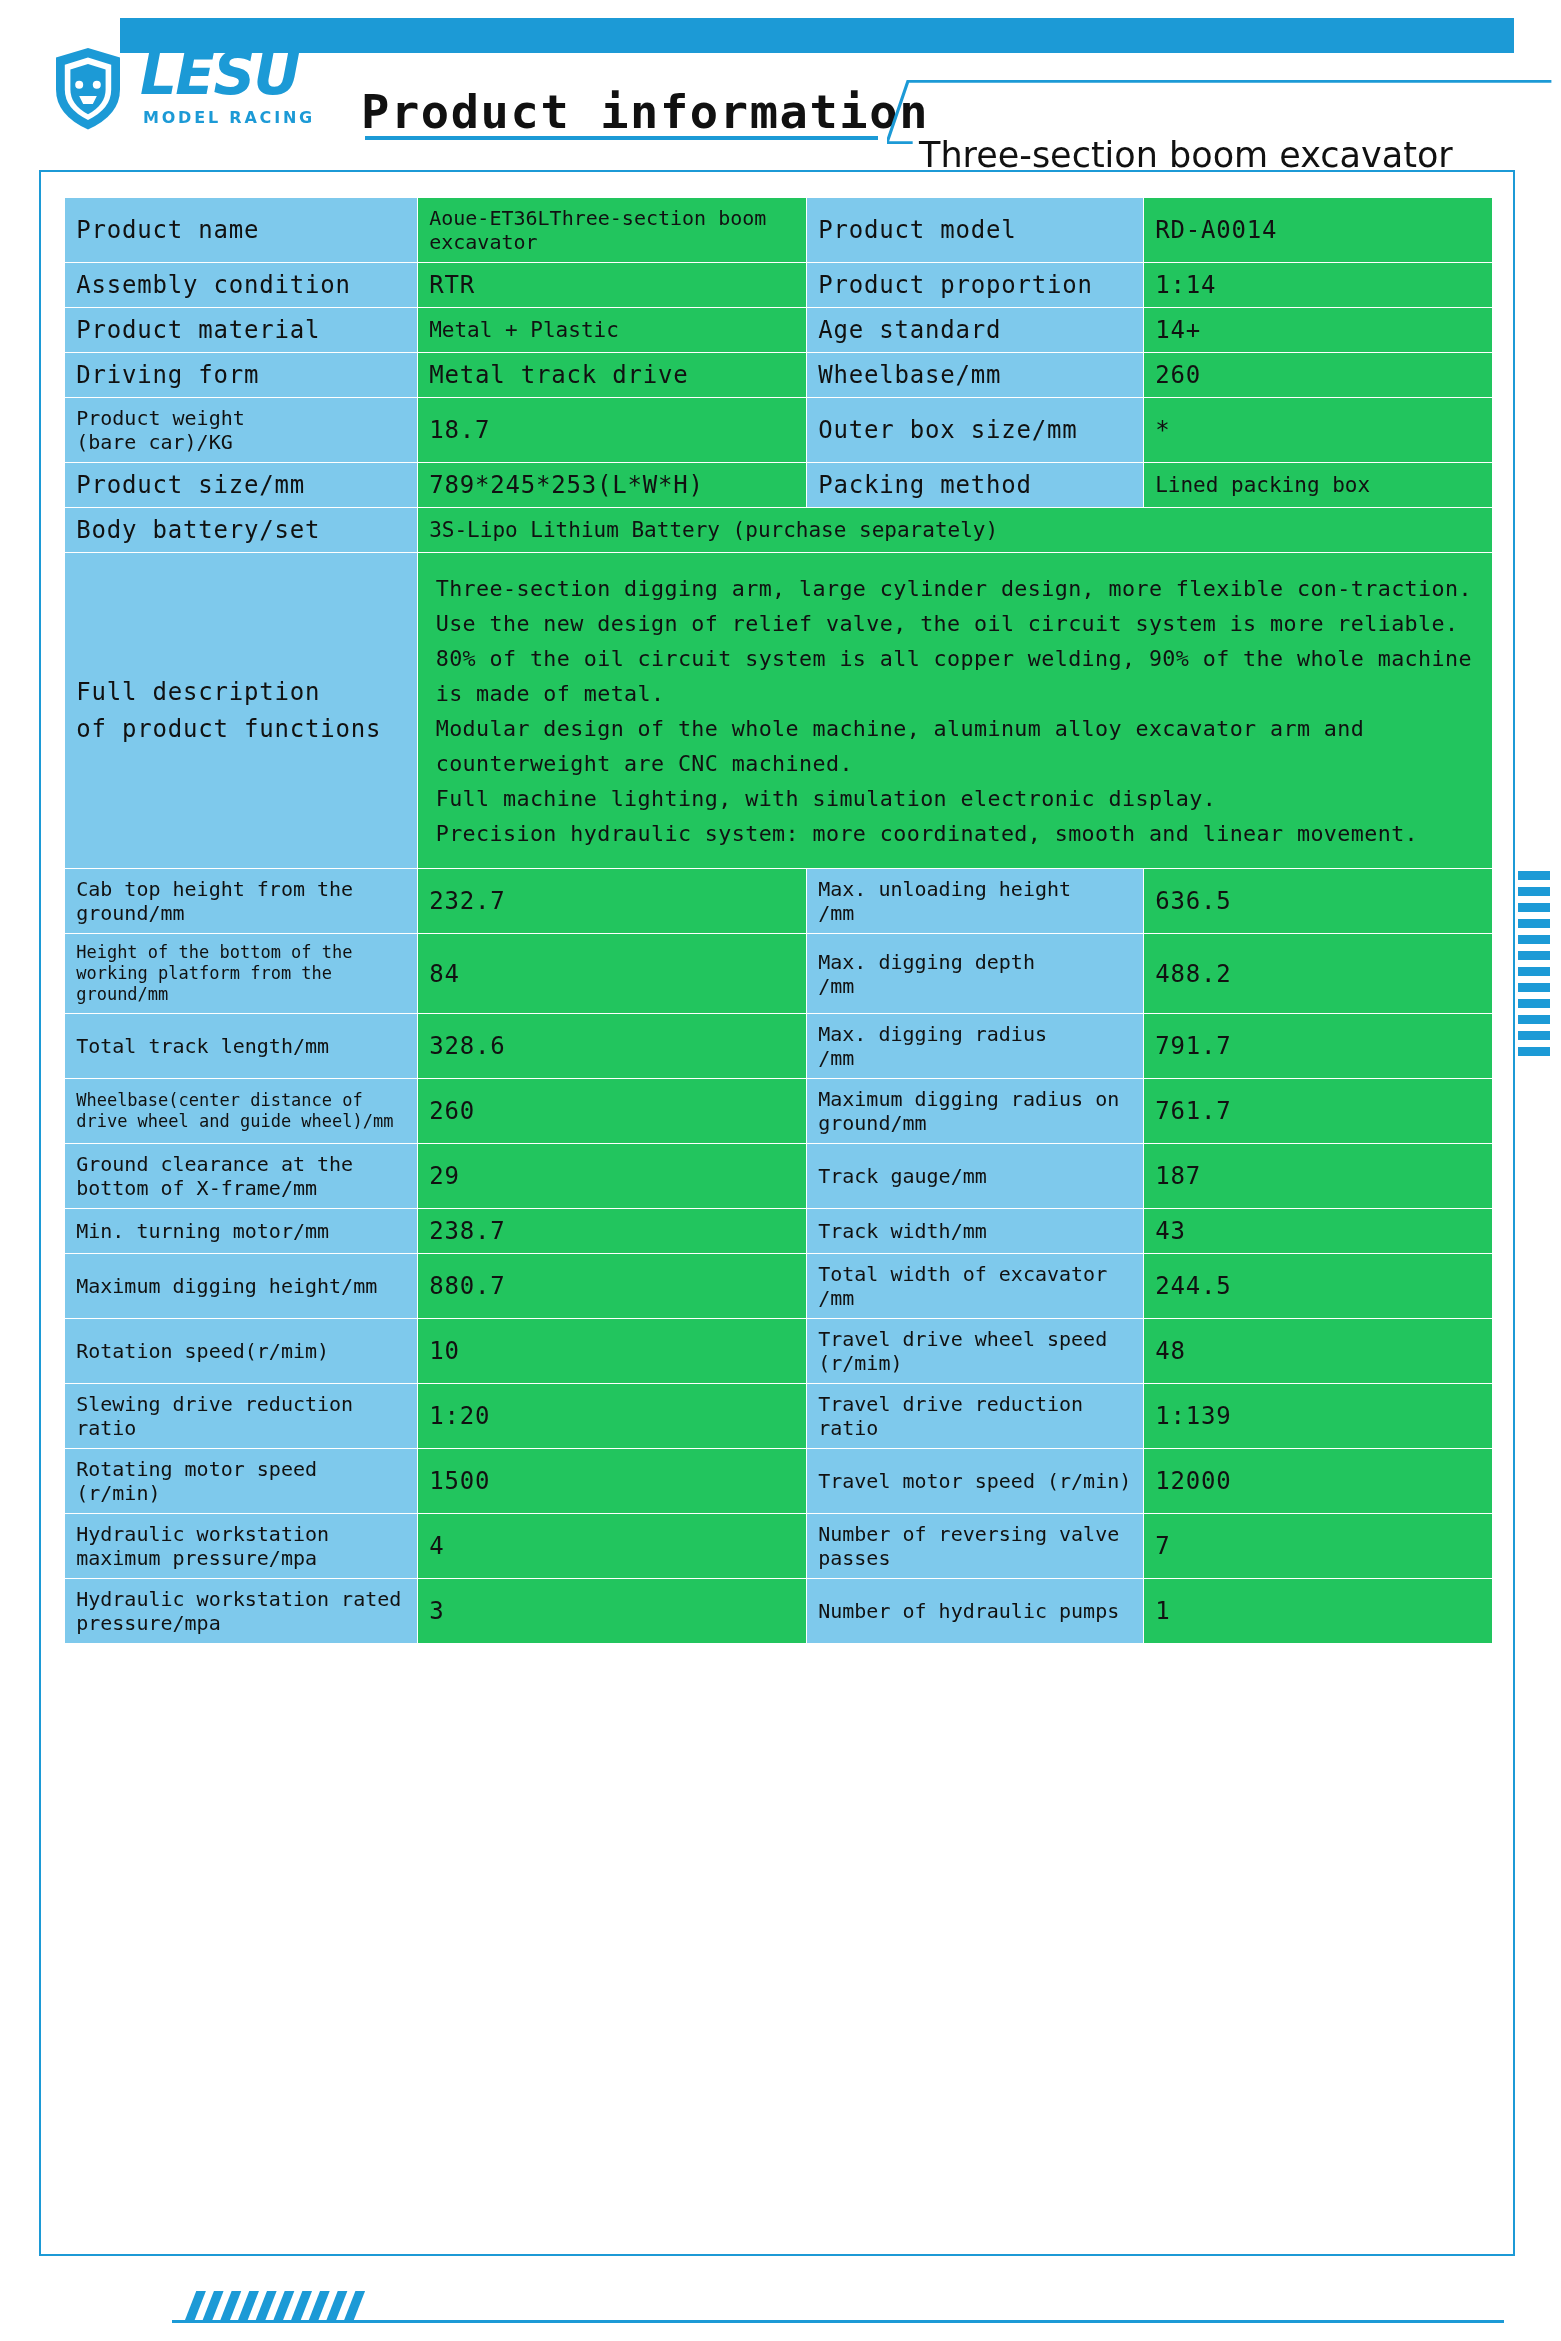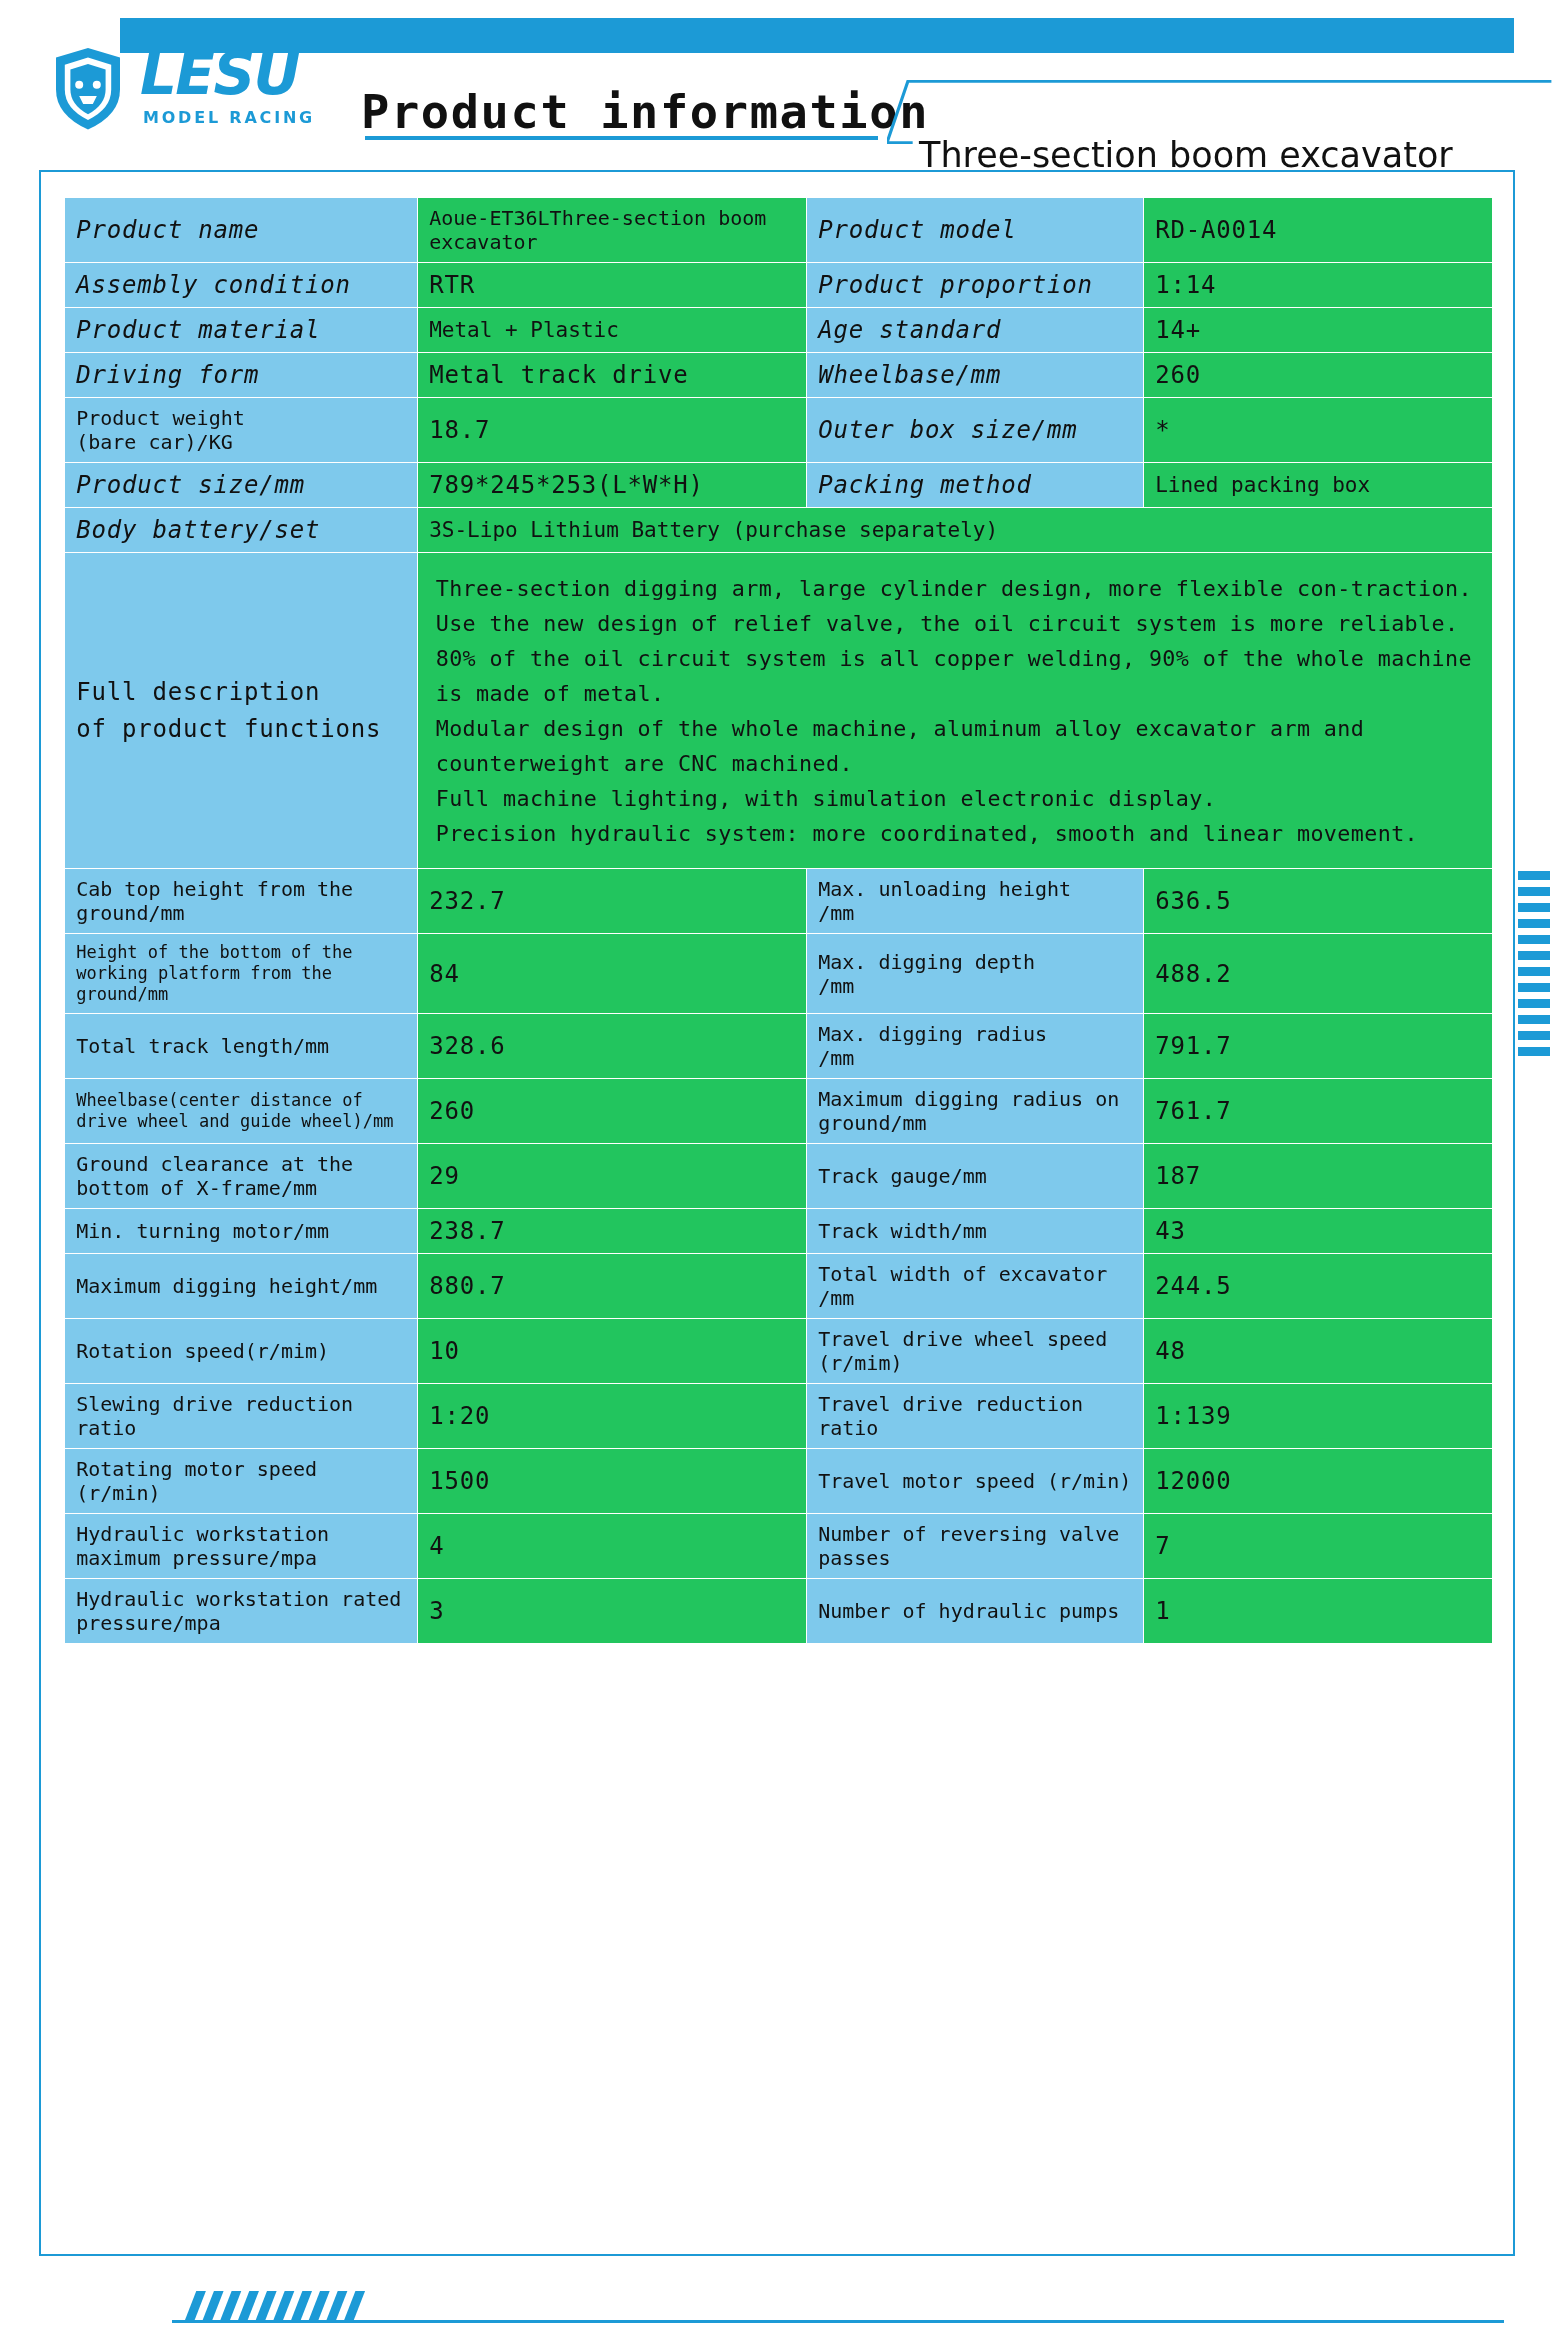--- a/index.html
+++ b/index.html
@@ -145,21 +145,20 @@
     padding: 8px 11.2px;
     vertical-align: middle;
     font-family: "DejaVu Sans Mono", monospace;
     color: #111;
   }
   .c-blue { background: #7ec9ec; }
   .c-gray { background: #22c55e; }
   .lbl {
     font-size: 24px;
     letter-spacing: 0.8px;
-    font-style: italic;
   }
   .lbl-sm {
     font-size: 20px;
     letter-spacing: 0px;
     line-height: 24px;
   }
   .lbl-xs {
     font-size: 17px;
     letter-spacing: 0px;
     line-height: 21px;

